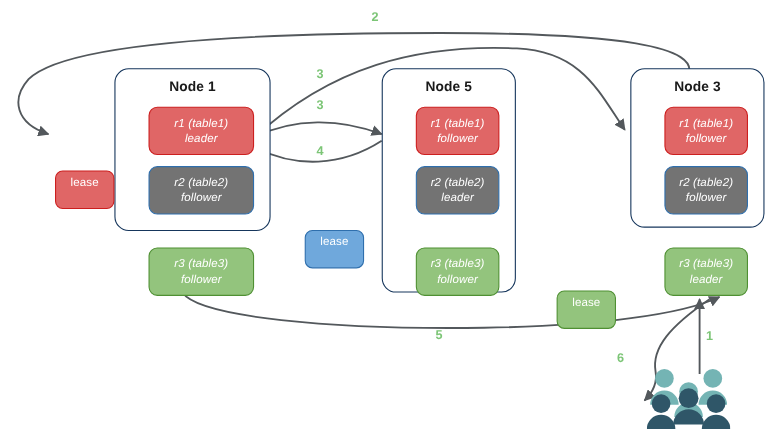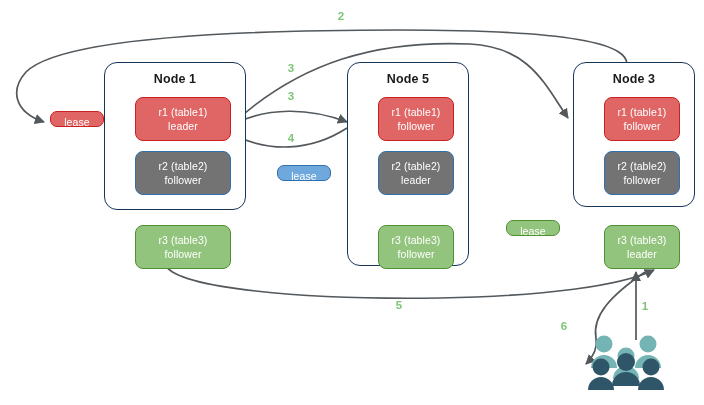--- a/index.html
+++ b/index.html
@@ -48,37 +48,39 @@
     left: 30px;
     right: 14px;
     box-sizing: border-box;
     border-radius: 8px;
     text-align: center;
     color: #ffffff;
     font-size: 10.5px;
     line-height: 13.5px;
     padding-top: 8px;
     letter-spacing: 0.1px;
+    font-style: italic;
   }
   .replica .ln { display: block; }
   .rep-red   { background: #e06666; border: 1.3px solid #cc1f1f; }
   .rep-blue  { background: #737373; border: 1.3px solid #2f6fad; }
   .rep-green { background: #93c47d; border: 1.3px solid #4f9033; margin-top: 20px; }
 
   .lease {
     position: absolute;
     box-sizing: border-box;
     border-radius: 7px;
     text-align: center;
     color: #ffffff;
     font-size: 10.5px;
     line-height: 20px;
-    height: 16px;
+    height: 35px;
     z-index: 4;
     letter-spacing: 0.1px;
+    margin-top: 44px;
   }
   .lease-red   { background: #e06666; border: 1.3px solid #cc1f1f; }
   .lease-blue  { background: #6fa8dc; border: 1.3px solid #2f6fad; }
   .lease-green { background: #93c47d; border: 1.3px solid #4f9033; }
 
   .step-label {
     position: absolute;
     color: #7cc576;
     font-size: 11.5px;
     font-weight: bold;

